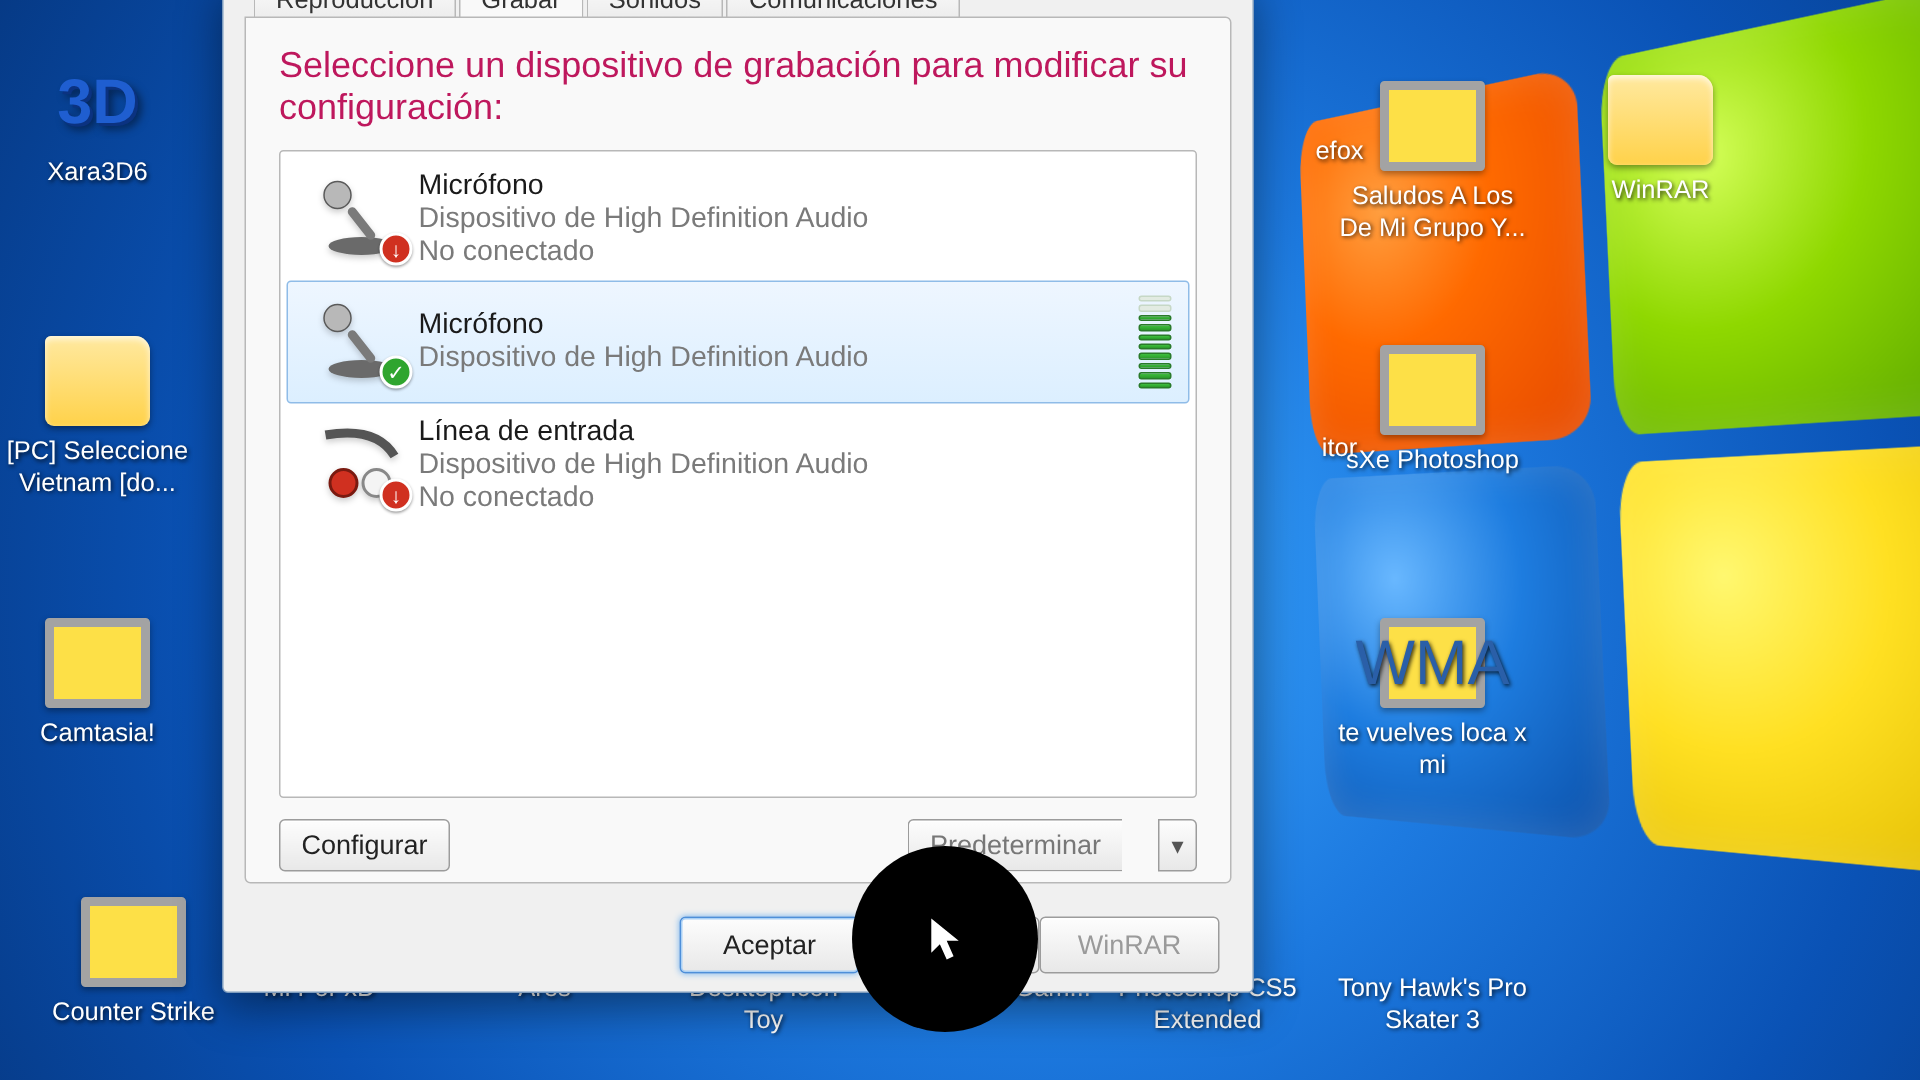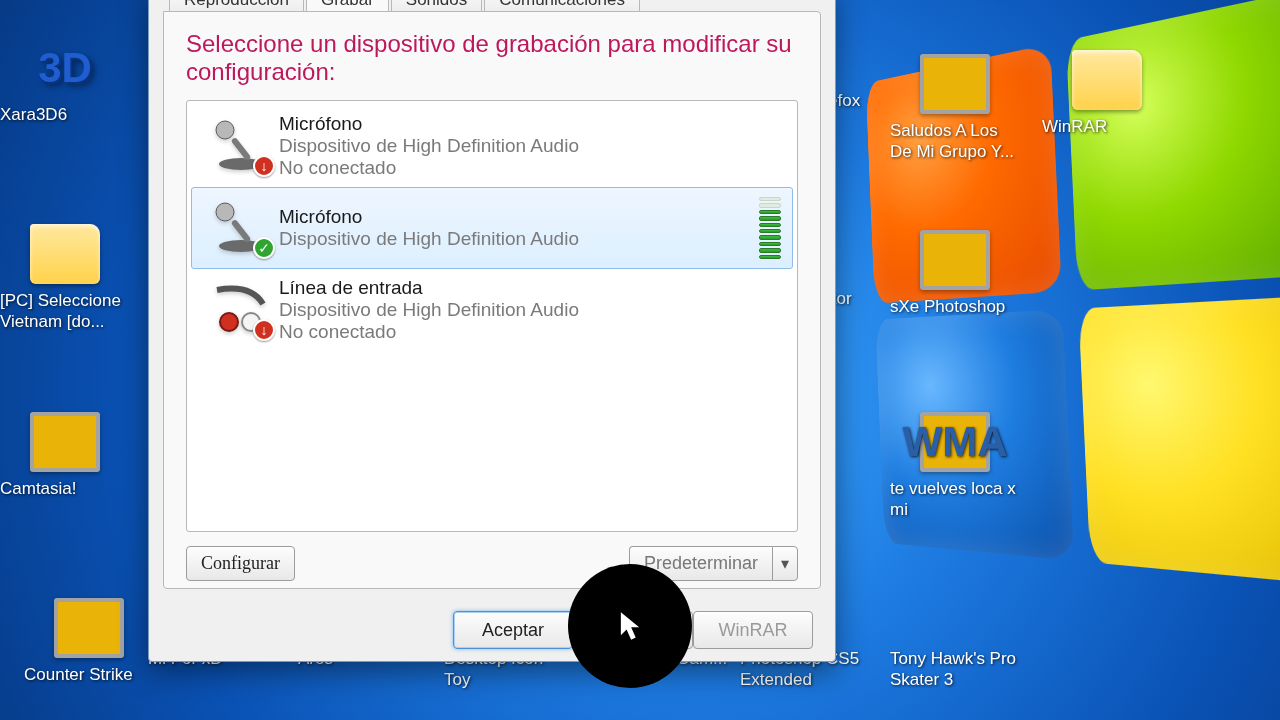--- a/index.html
+++ b/index.html
@@ -17,29 +17,29 @@
     pointer-events: none;
   }
   .wl { border-radius: 18px 32px 32px 18px / 40px 28px 28px 40px; box-shadow: 0 0 30px rgba(255,255,255,.15) inset; }
   .wl.r { background: radial-gradient(ellipse at 30% 30%, #ff9e3f 0%, #ff6a00 40%, #e64a00 100%); }
   .wl.g { background: radial-gradient(ellipse at 30% 30%, #d5ff5a 0%, #8fd800 45%, #5aa500 100%); }
   .wl.b { background: radial-gradient(ellipse at 30% 30%, #69b8ff 0%, #1e7de0 45%, #0b4fa8 100%); }
   .wl.y { background: radial-gradient(ellipse at 30% 30%, #fff870 0%, #ffe022 45%, #e0ba00 100%); }
 
   
   .desktop-icon {
-    position: absolute; width: 130px; color: #fff;
+    position: absolute; width: 130px; text-align: center; color: #fff;
     text-shadow: 1px 1px 3px rgba(0,0,0,.8); font-size: 17px; line-height: 1.25;
   }
   .desktop-icon .glyph {
     width: 70px; height: 60px; margin: 0 auto 6px; display: flex; align-items: center; justify-content: center;
     font-size: 42px;
   }
   .folder { background: linear-gradient(#ffe9a0, #ffd24a); border-radius: 4px 10px 6px 6px; box-shadow: inset 0 2px 4px rgba(255,255,255,.7), 0 2px 4px rgba(0,0,0,.4); }
-  .file { background: #eab308; border: 4px solid #a3a3a3; border-radius: 3px; box-shadow: 0 2px 4px rgba(0,0,0,.35); color:#2a5fa8; font-weight:bold; font-size:14px;}
+  .file { background: #fde047; border: 6px solid #a3a3a3; border-radius: 3px; box-shadow: 0 2px 4px rgba(0,0,0,.35); color:#2a5fa8; font-weight:normal; font-size:14px;}
   .threed { color:#1f5ed0; font-weight:900; font-size:34px; text-shadow: 2px 2px 0 #0b3280, 4px 4px 6px rgba(0,0,0,.5);}
 
   
   .dialog {
     position: absolute; left: 148px; top: -14px; width: 688px; height: 676px;
     background: #f0f0f0; border: 1px solid #7d9bbd; border-radius: 4px;
     box-shadow: 0 10px 30px rgba(0,0,0,.45);
   }
   .tabbar {
     position: absolute; left: 20px; top: -1px; display: flex; gap: 2px;
@@ -84,22 +84,22 @@
   }
   .level span { flex:1; border-radius: 2px; }
   .level .on  { background: linear-gradient(#3fbf3f,#2a9a2a); border:1px solid #2a7a2a;}
   .level .off { background: #e2ebe2; border:1px solid #c6d8c6;}
 
   .lowerbtns { display:flex; justify-content: space-between; margin-top: 14px;}
   .btn {
     background: linear-gradient(#fdfdfd,#e8e8e8); border: 1px solid #9c9c9c; border-radius: 4px;
     padding: 6px 18px; font-size: 18px; color:#222; box-shadow: inset 0 1px 0 #fff;
   }
-  .btn.small { padding: 5px 14px; font-family: Liberation Serif, serif;}
-  .drop { display:flex; align-items:stretch;}
+  .btn.small { padding: 5px 14px;}
+  .drop { display:flex; align-items:stretch;gap:24px;}
   .drop .btn { border-radius: 4px 0 0 4px; border-right: none; color:#777; padding:6px 14px;}
   .drop .arrow { width:26px; background: linear-gradient(#fdfdfd,#e8e8e8); border:1px solid #9c9c9c; border-radius:0 4px 4px 0; display:flex; align-items:center; justify-content:center; color:#555;}
   .okrow {
     position:absolute; left:0; right:0; bottom:0; height:62px; display:flex; justify-content:flex-end; padding: 12px 22px;
   }
   .okrow .btn { min-width: 120px; }
   .okrow .btn.primary { border: 1px solid #4e8fd9; box-shadow: 0 0 0 1px #aad0f5 inset, 0 0 4px #7fb9ef; }
   .okrow .btn.disabled { color:#9a9a9a; }
 
   

